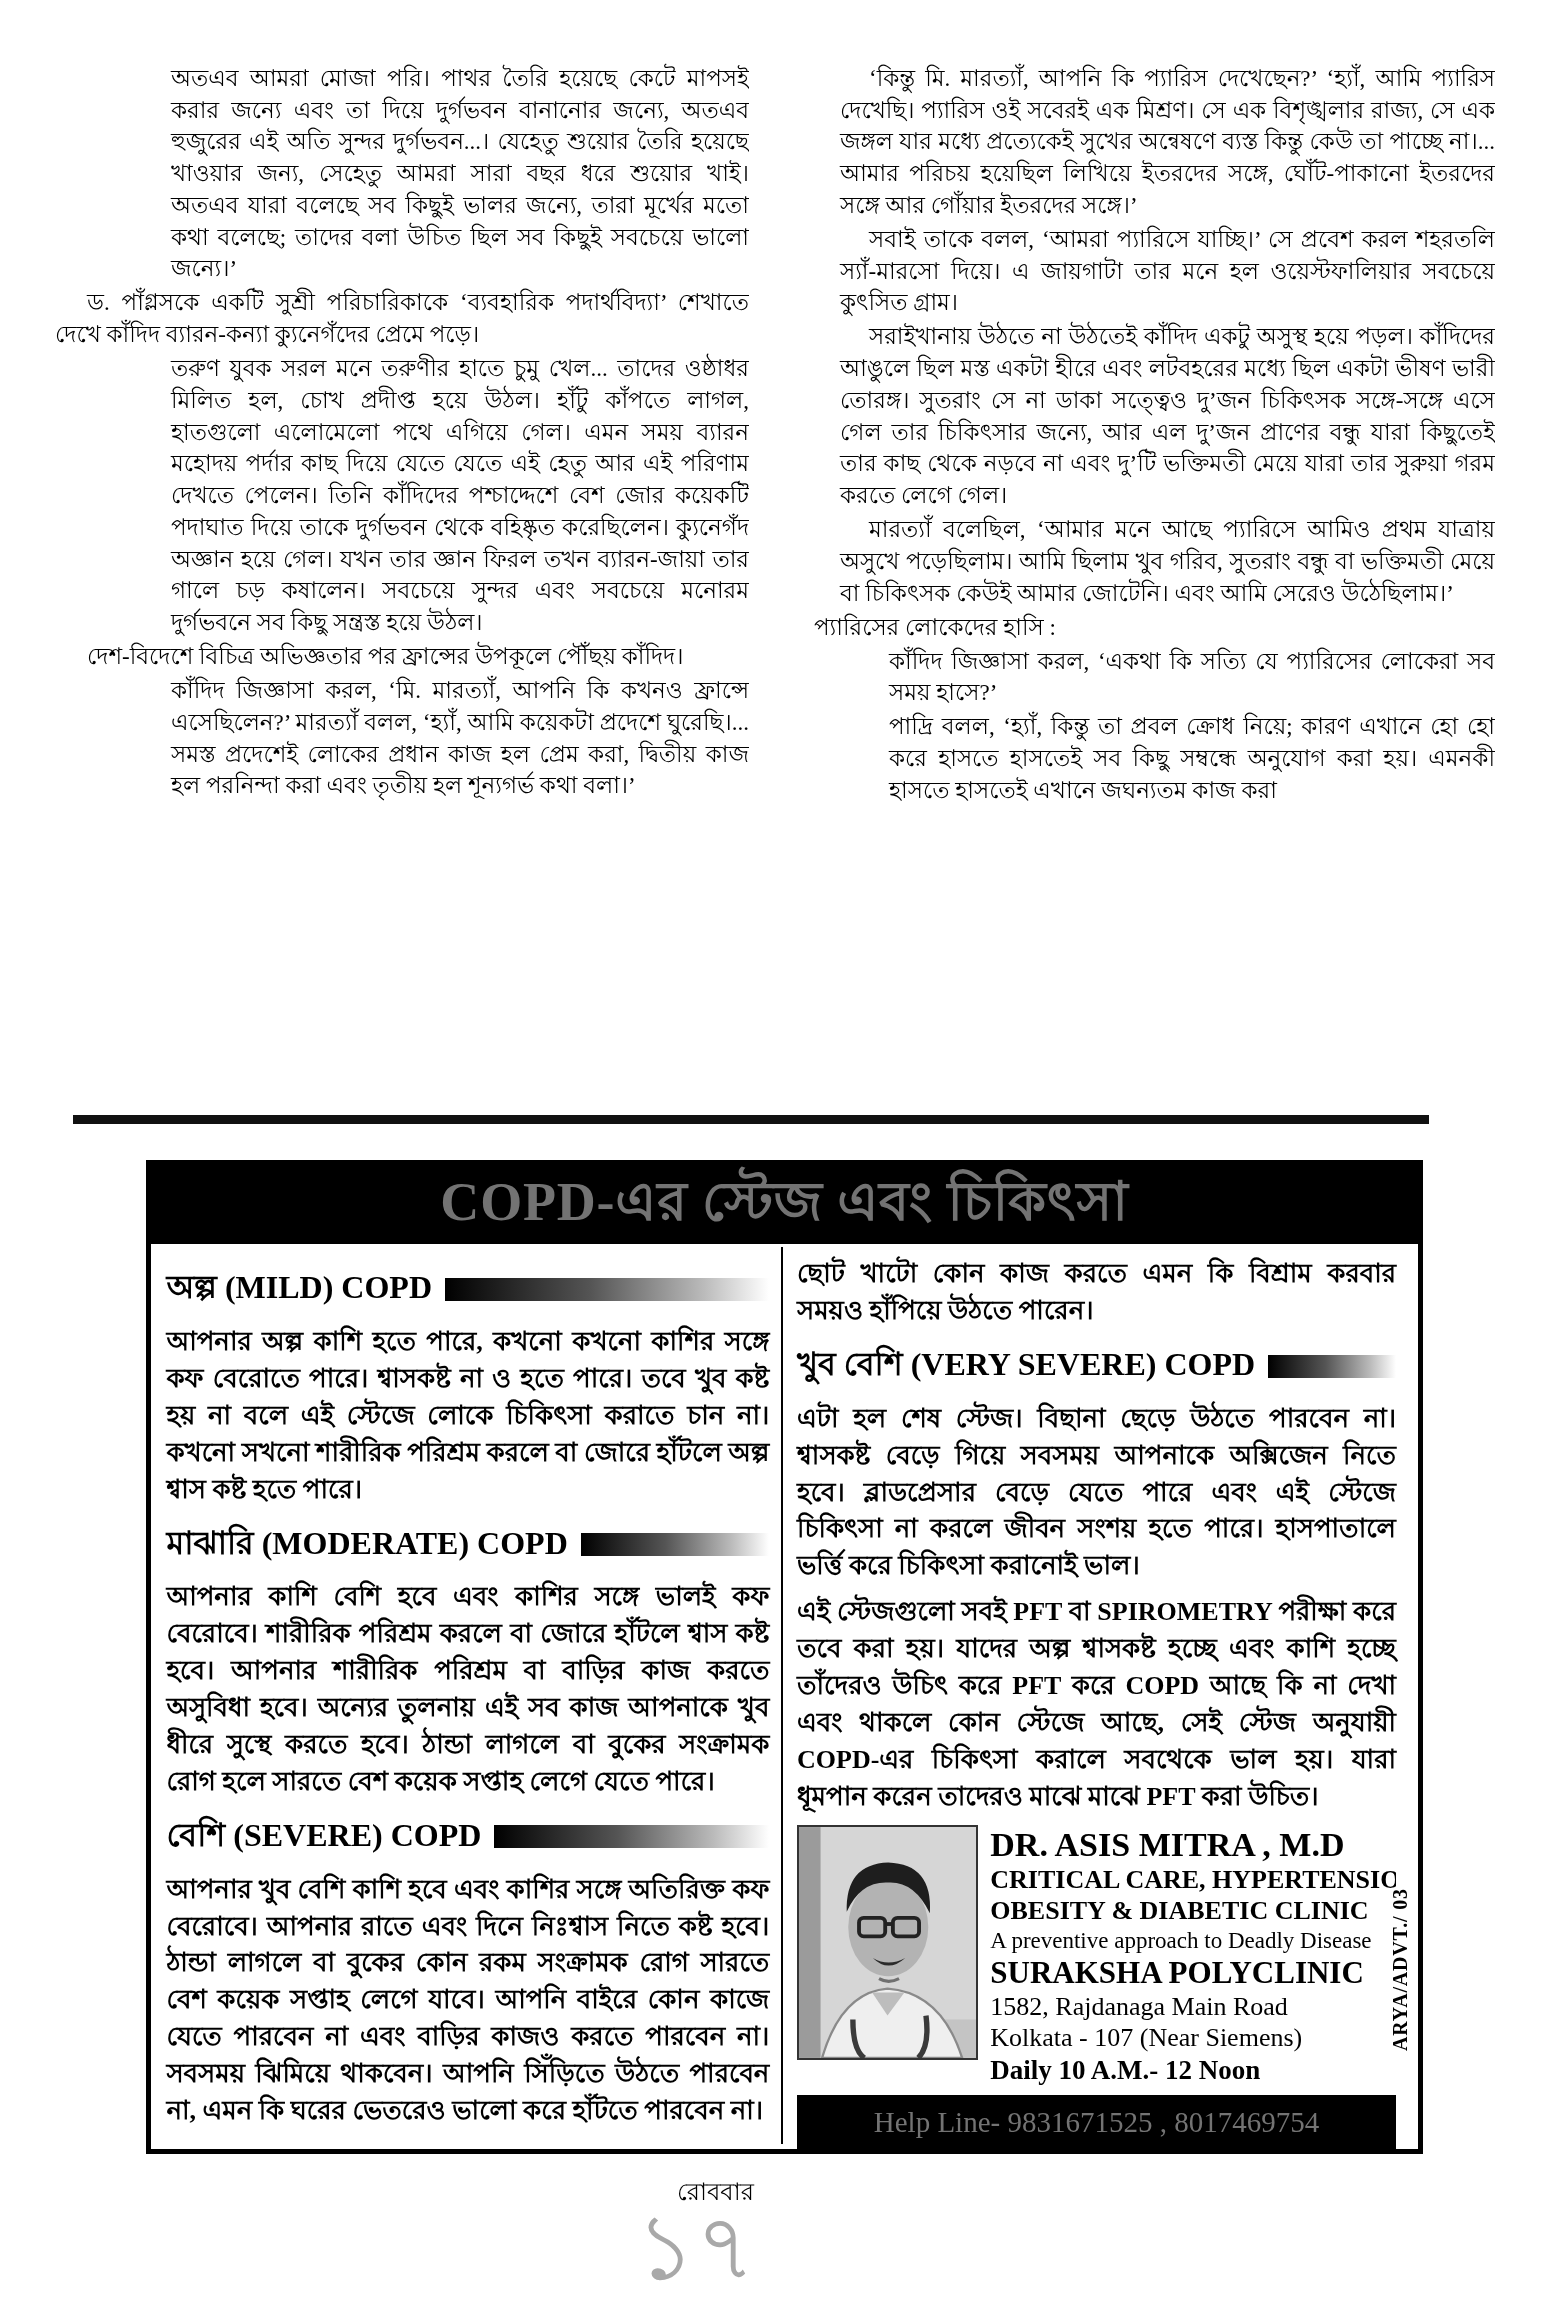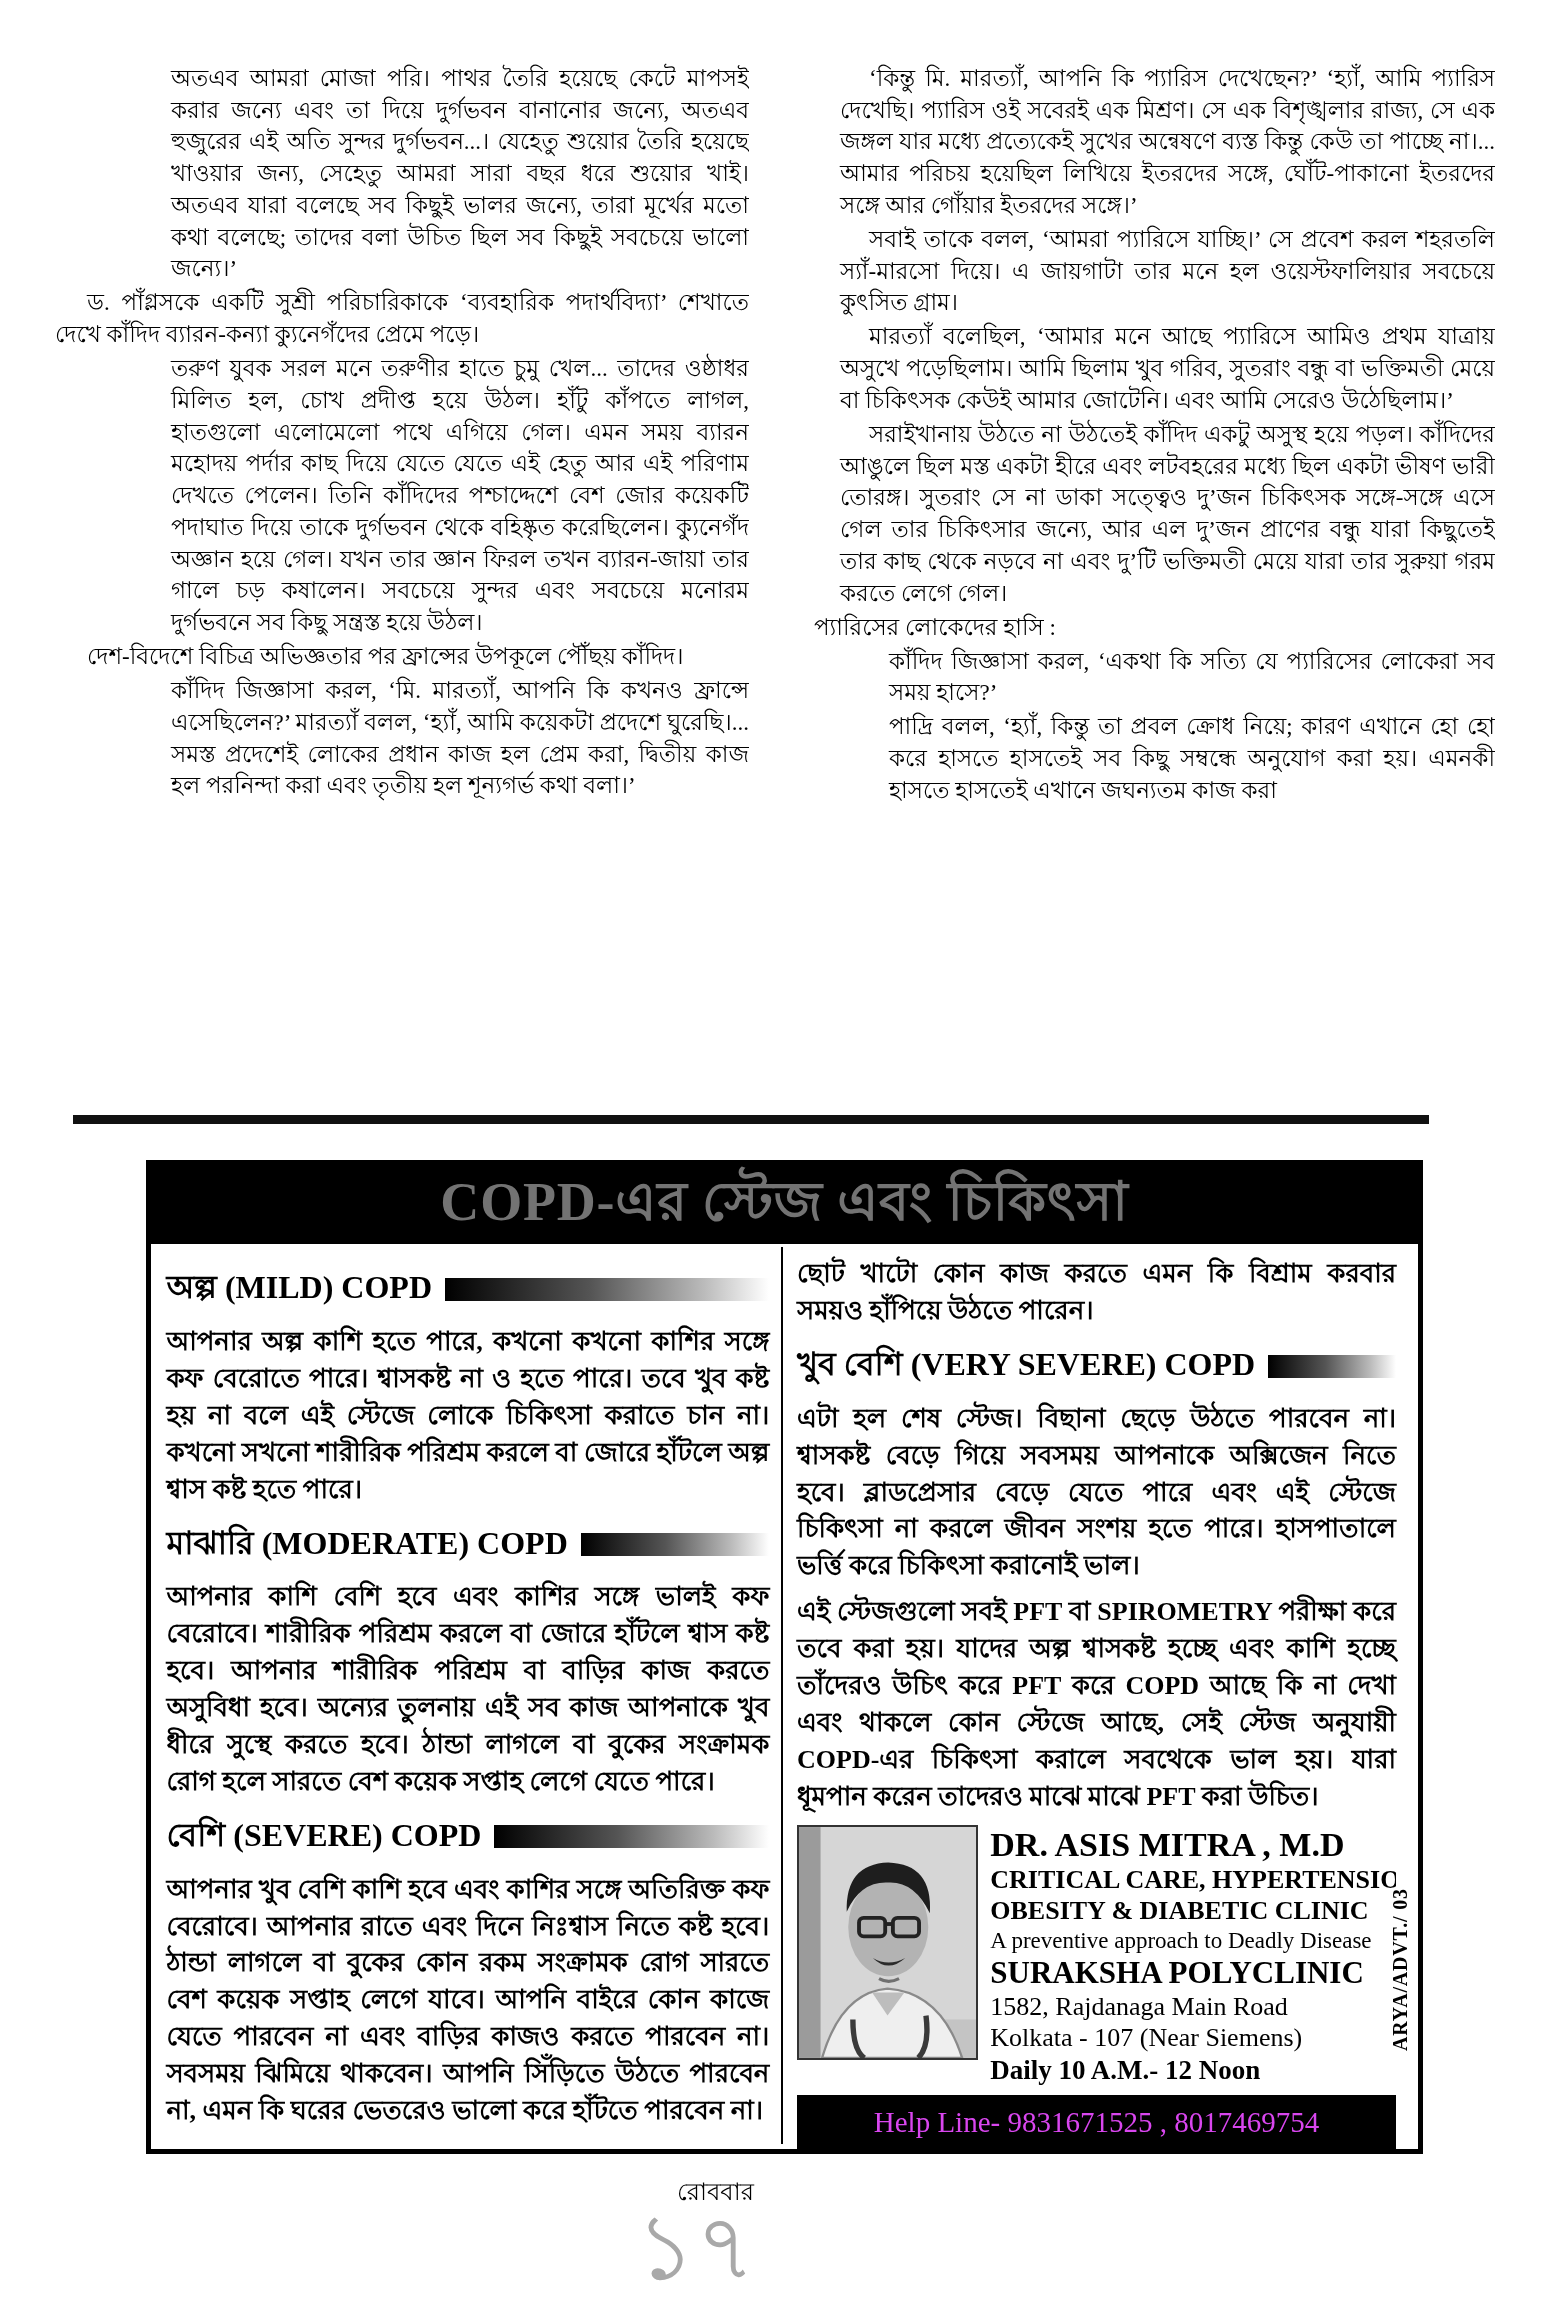--- a/index.html
+++ b/index.html
@@ -33,21 +33,21 @@
   #doc{display:flex;margin-top:4.6px;}
   #doc-photo{width:177px;height:231px;border:2.3px solid #333;flex:none;background:#d9d9d9;}
   #doc-photo svg{display:block;width:100%;height:100%;}
   #doc-info{margin-left:12.3px;overflow:hidden;}
   #doc-info .dn{font-size:34px;font-weight:bold;line-height:1.15;white-space:nowrap;}
   #doc-info .ds{font-size:26px;font-weight:bold;line-height:1.2;white-space:nowrap;}
   #doc-info .dt{font-size:23px;line-height:1.2;white-space:nowrap;}
   #doc-info .dc{font-size:31px;font-weight:bold;line-height:1.2;white-space:nowrap;}
   #doc-info .da{font-size:26px;line-height:1.2;white-space:nowrap;}
   #doc-info .dh{font-size:27px;font-weight:bold;line-height:1.2;white-space:nowrap;}
-  #helpline{margin-top:9.2px;background:#000;color:#d946ef;text-align:center;padding:7.7px 0 10.8px 0;}
+  #helpline{margin-top:9.2px;background:#000;color:#737373;text-align:center;padding:7.7px 0 10.8px 0;}
   #helpline div{font-size:29px;line-height:1.35;}
   #advt-code{position:absolute;right:6.2px;top:609px;height:277px;writing-mode:vertical-rl;
              transform:rotate(180deg);font-size:20px;font-weight:bold;letter-spacing:0.8px;}
   
   #footer-day{position:absolute;top:2173px;left:646px;width:139px;text-align:center;font-size:24px;}
   #page-num{position:absolute;top:2198px;left:626px;width:139px;text-align:center;
             font-size:92px;line-height:1.1;color:#a9a9a9;}
 </style>
 </head>
 <body>
@@ -58,22 +58,22 @@
     <p class="l-bq">অতএব আমরা মোজা পরি। পাথর তৈরি হয়েছে কেটে মাপসই করার জন্যে এবং তা দিয়ে দুর্গভবন বানানোর জন্যে, অতএব হুজুরের এই অতি সুন্দর দুর্গভবন...। যেহেতু শুয়োর তৈরি হয়েছে খাওয়ার জন্য, সেহেতু আমরা সারা বছর ধরে শুয়োর খাই। অতএব যারা বলেছে সব কিছুই ভালর জন্যে, তারা মূর্খের মতো কথা বলেছে; তাদের বলা উচিত ছিল সব কিছুই সবচেয়ে ভালো জন্যে।’</p>
     <p class="l-p">ড. পাঁগ্লসকে একটি সুশ্রী পরিচারিকাকে ‘ব্যবহারিক পদার্থবিদ্যা’ শেখাতে দেখে কাঁদিদ ব্যারন-কন্যা ক্যুনেগঁদের প্রেমে পড়ে।</p>
     <p class="l-bq">তরুণ যুবক সরল মনে তরুণীর হাতে চুমু খেল... তাদের ওষ্ঠাধর মিলিত হল, চোখ প্রদীপ্ত হয়ে উঠল। হাঁটু কাঁপতে লাগল, হাতগুলো এলোমেলো পথে এগিয়ে গেল। এমন সময় ব্যারন মহোদয় পর্দার কাছ দিয়ে যেতে যেতে এই হেতু আর এই পরিণাম দেখতে পেলেন। তিনি কাঁদিদের পশ্চাদ্দেশে বেশ জোর কয়েকটি পদাঘাত দিয়ে তাকে দুর্গভবন থেকে বহিষ্কৃত করেছিলেন। ক্যুনেগঁদ অজ্ঞান হয়ে গেল। যখন তার জ্ঞান ফিরল তখন ব্যারন-জায়া তার গালে চড় কষালেন। সবচেয়ে সুন্দর এবং সবচেয়ে মনোরম দুর্গভবনে সব কিছু সন্ত্রস্ত হয়ে উঠল।</p>
     <p class="l-p">দেশ-বিদেশে বিচিত্র অভিজ্ঞতার পর ফ্রান্সের উপকূলে পৌঁছয় কাঁদিদ।</p>
     <p class="l-bq">কাঁদিদ জিজ্ঞাসা করল, ‘মি. মারত্যাঁ, আপনি কি কখনও ফ্রান্সে এসেছিলেন?’ মারত্যাঁ বলল, ‘হ্যাঁ, আমি কয়েকটা প্রদেশে ঘুরেছি।... সমস্ত প্রদেশেই লোকের প্রধান কাজ হল প্রেম করা, দ্বিতীয় কাজ হল পরনিন্দা করা এবং তৃতীয় হল শূন্যগর্ভ কথা বলা।’</p>
   </div>
 
   <div id="article-right" class="story">
     <p class="r-p">‘কিন্তু মি. মারত্যাঁ, আপনি কি প্যারিস দেখেছেন?’ ‘হ্যাঁ, আমি প্যারিস দেখেছি। প্যারিস ওই সবেরই এক মিশ্রণ। সে এক বিশৃঙ্খলার রাজ্য, সে এক জঙ্গল যার মধ্যে প্রত্যেকেই সুখের অন্বেষণে ব্যস্ত কিন্তু কেউ তা পাচ্ছে না।... আমার পরিচয় হয়েছিল লিখিয়ে ইতরদের সঙ্গে, ঘোঁট-পাকানো ইতরদের সঙ্গে আর গোঁয়ার ইতরদের সঙ্গে।’</p>
     <p class="r-p">সবাই তাকে বলল, ‘আমরা প্যারিসে যাচ্ছি।’ সে প্রবেশ করল শহরতলি স্যাঁ-মারসো দিয়ে। এ জায়গাটা তার মনে হল ওয়েস্টফালিয়ার সবচেয়ে কুৎসিত গ্রাম।</p>
+    <p class="r-p">সরাইখানায় উঠতে না উঠতেই কাঁদিদ একটু অসুস্থ হয়ে পড়ল। কাঁদিদের আঙুলে ছিল মস্ত একটা হীরে এবং লটবহরের মধ্যে ছিল একটা ভীষণ ভারী তোরঙ্গ। সুতরাং সে না ডাকা সত্ত্বেও দু’জন চিকিৎসক সঙ্গে-সঙ্গে এসে গেল তার চিকিৎসার জন্যে, আর এল দু’জন প্রাণের বন্ধু যারা কিছুতেই তার কাছ থেকে নড়বে না এবং দু’টি ভক্তিমতী মেয়ে যারা তার সুরুয়া গরম করতে লেগে গেল।</p>
     <p class="r-p">মারত্যাঁ বলেছিল, ‘আমার মনে আছে প্যারিসে আমিও প্রথম যাত্রায় অসুখে পড়েছিলাম। আমি ছিলাম খুব গরিব, সুতরাং বন্ধু বা ভক্তিমতী মেয়ে বা চিকিৎসক কেউই আমার জোটেনি। এবং আমি সেরেও উঠেছিলাম।’</p>
-    <p class="r-p">সরাইখানায় উঠতে না উঠতেই কাঁদিদ একটু অসুস্থ হয়ে পড়ল। কাঁদিদের আঙুলে ছিল মস্ত একটা হীরে এবং লটবহরের মধ্যে ছিল একটা ভীষণ ভারী তোরঙ্গ। সুতরাং সে না ডাকা সত্ত্বেও দু’জন চিকিৎসক সঙ্গে-সঙ্গে এসে গেল তার চিকিৎসার জন্যে, আর এল দু’জন প্রাণের বন্ধু যারা কিছুতেই তার কাছ থেকে নড়বে না এবং দু’টি ভক্তিমতী মেয়ে যারা তার সুরুয়া গরম করতে লেগে গেল।</p>
     <p class="r-label">প্যারিসের লোকেদের হাসি :</p>
     <p class="r-bq">কাঁদিদ জিজ্ঞাসা করল, ‘একথা কি সত্যি যে প্যারিসের লোকেরা সব সময় হাসে?’</p>
     <p class="r-bq">পাদ্রি বলল, ‘হ্যাঁ, কিন্তু তা প্রবল ক্রোধ নিয়ে; কারণ এখানে হো হো করে হাসতে হাসতেই সব কিছু সম্বন্ধে অনুযোগ করা হয়। এমনকী হাসতে হাসতেই এখানে জঘন্যতম কাজ করা</p>
   </div>
 
   <div id="rule"></div>
 
   <div id="ad">
     <div id="ad-title">COPD-এর স্টেজ এবং চিকিৎসা</div>
     <div id="ad-divider"></div>

